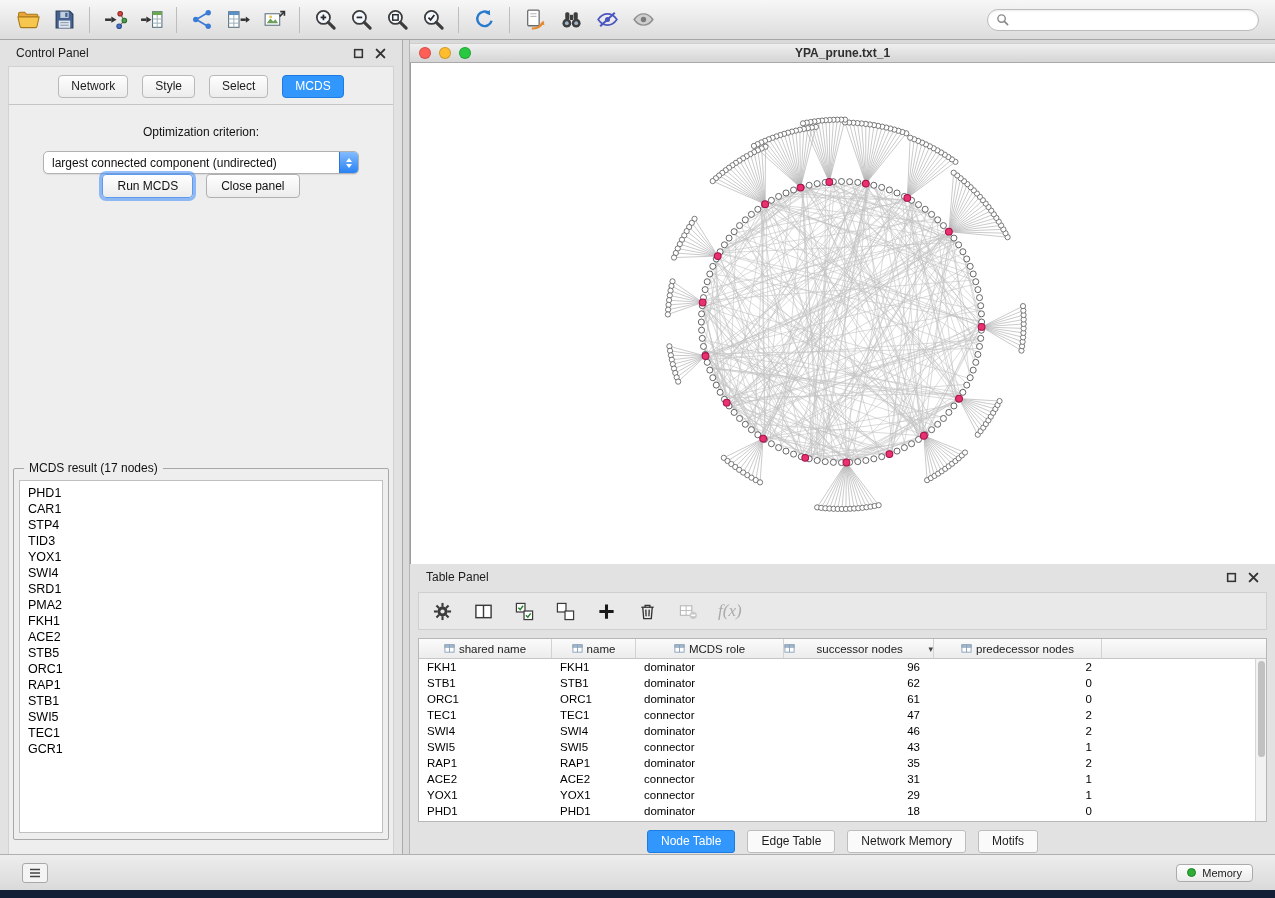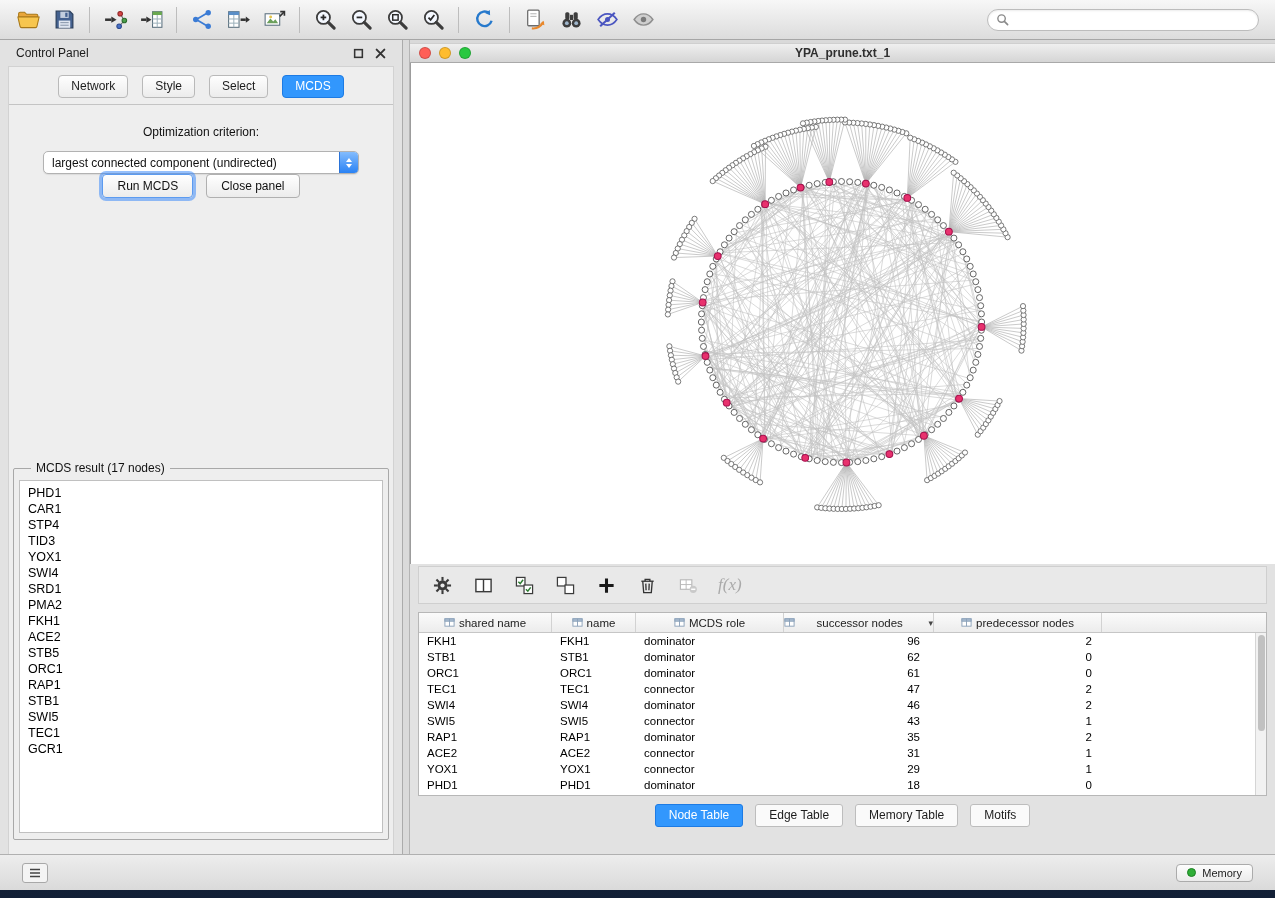--- a/index.html
+++ b/index.html
@@ -32,21 +32,21 @@
 .combo-text{flex:1;font-size:12px;padding-left:8px;color:#111;white-space:nowrap;}
 .combo-btn{width:19px;height:100%;background:linear-gradient(#83bcfe,#2a82f4);display:flex;flex-direction:column;align-items:center;justify-content:center;gap:2px;border-left:1px solid #2a73d8;flex:0 0 auto;}
 .combo-btn i{display:block;width:0;height:0;border-left:3.5px solid transparent;border-right:3.5px solid transparent;}
 .combo-btn .up{border-bottom:4px solid #fff;}
 .combo-btn .dn{border-top:4px solid #fff;}
 .btnrow{display:flex;justify-content:center;gap:13px;}
 .btn{font-size:12px;font-family:inherit;padding:4px 14px;border:1px solid #b0b0b0;border-radius:4px;background:linear-gradient(#ffffff,#ececec);color:#111;}
 .btn.focus{box-shadow:0 0 0 3px rgba(64,140,250,.55);border-color:#5c9bf0;}
 .cp-spacer{flex:1;}
 .groupbox{height:372px;margin:0 4px 14px;border:1px solid #a8a8a8;border-radius:2px;position:relative;padding:11px 5px 6px;background:#eeeeee;flex:0 0 auto;}
-.gb-title{position:absolute;top:-8px;left:17px;background:#eeeeee;padding:0 5px;font-size:12px;color:#111;}
+.gb-title{position:absolute;top:-8px;left:10px;background:#eeeeee;padding:0 5px;font-size:12px;color:#111;}
 .gb-list{height:100%;background:#fff;border:1px solid #c0c0c0;overflow:hidden;padding-top:4px;}
 .list-item{font-size:12.5px;line-height:16px;padding-left:8px;color:#000;}
 .splitter{width:7px;background:#dadada;border-right:1px solid #b4b4b4;flex:0 0 auto;}
 
 .right{flex:1;display:flex;flex-direction:column;min-width:0;background:#d9d9d9;}
 .network-window{height:524px;display:flex;flex-direction:column;flex:0 0 auto;}
 .net-titlebar{height:20px;margin-top:3px;background:linear-gradient(#efefef,#d5d5d5);border-top:1px solid #cfcfcf;border-bottom:1px solid #a9a9a9;position:relative;display:flex;align-items:center;flex:0 0 auto;}
 .traffic{display:flex;gap:8px;padding-left:9px;z-index:2;}
 .light{width:12px;height:12px;border-radius:50%;border:1px solid rgba(0,0,0,.18);}
 .light.red{background:#ff5f57;}
@@ -1096,20 +1096,35 @@
                 <circle cx="569.9147157826734" cy="262.8859295383501" r="3.4"></circle>
                 <circle cx="315.3187137995411" cy="338.3007010891464" r="3.4"></circle>
                 <circle cx="393.76533368564714" cy="393.2296156804696" r="3.4"></circle>
                 <circle cx="477.88282006559353" cy="389.5569669100272" r="3.4"></circle>
               </g>
             </svg>
         </div>
       </div>
 
       <div class="table-panel">
+        <div class="tp-header">
+          <span>Table Panel</span>
+          <span class="winbtns">
+            <span class="winbtn">
+                <svg viewBox="0 0 10 10">
+                  <rect x="1.5" y="1.5" width="7" height="7" fill="none" stroke="#333" stroke-width="1.4"></rect>
+                </svg>
+              </span>
+            <span class="winbtn">
+                <svg viewBox="0 0 10 10">
+                  <path d="M1.5 1.5l7 7M8.5 1.5l-7 7" stroke="#333" stroke-width="1.8" stroke-linecap="round"></path>
+                </svg>
+              </span>
+          </span>
+        </div>
         <div class="tp-toolbar">
             <div class="ticon">
               <svg viewBox="0 0 20 20">
                 <g fill="#3b3b3b">
                   <rect x="8.9" y="1" width="2.2" height="4"></rect>
                   <rect x="8.9" y="15" width="2.2" height="4"></rect>
                   <rect x="1" y="8.9" width="4" height="2.2"></rect>
                   <rect x="15" y="8.9" width="4" height="2.2"></rect>
                   <rect x="8.9" y="1" width="2.2" height="4" transform="rotate(45 10 10)"></rect>
                   <rect x="8.9" y="15" width="2.2" height="4" transform="rotate(45 10 10)"></rect>
@@ -1292,21 +1307,21 @@
                 <div class="td c-fill"></div>
               </div>
             </div>
           <div class="vscroll">
               <div class="vthumb"></div>
             </div>
         </div>
         <div class="tp-tabs">
             <div class="tp-tab active">Node Table</div>
             <div class="tp-tab">Edge Table</div>
-            <div class="tp-tab">Memory Table</div>
+            <div class="tp-tab">Network Memory</div>
             <div class="tp-tab">Motifs</div>
           </div>
       </div>
 
     </div>
   </div>
 
   <div class="statusbar">
     <div class="sb-btn">
       <svg viewBox="0 0 14 12" width="14" height="12">

